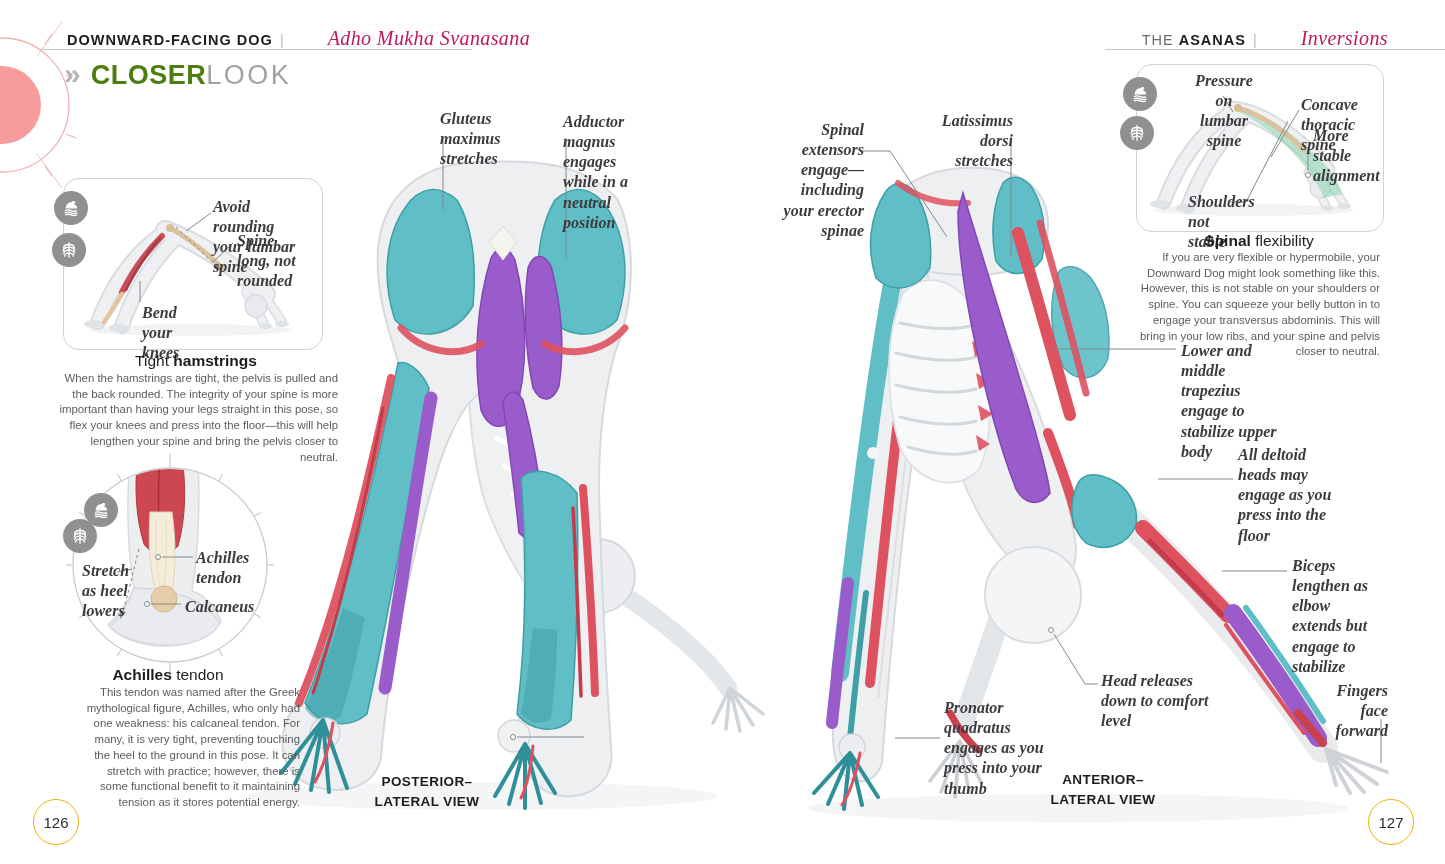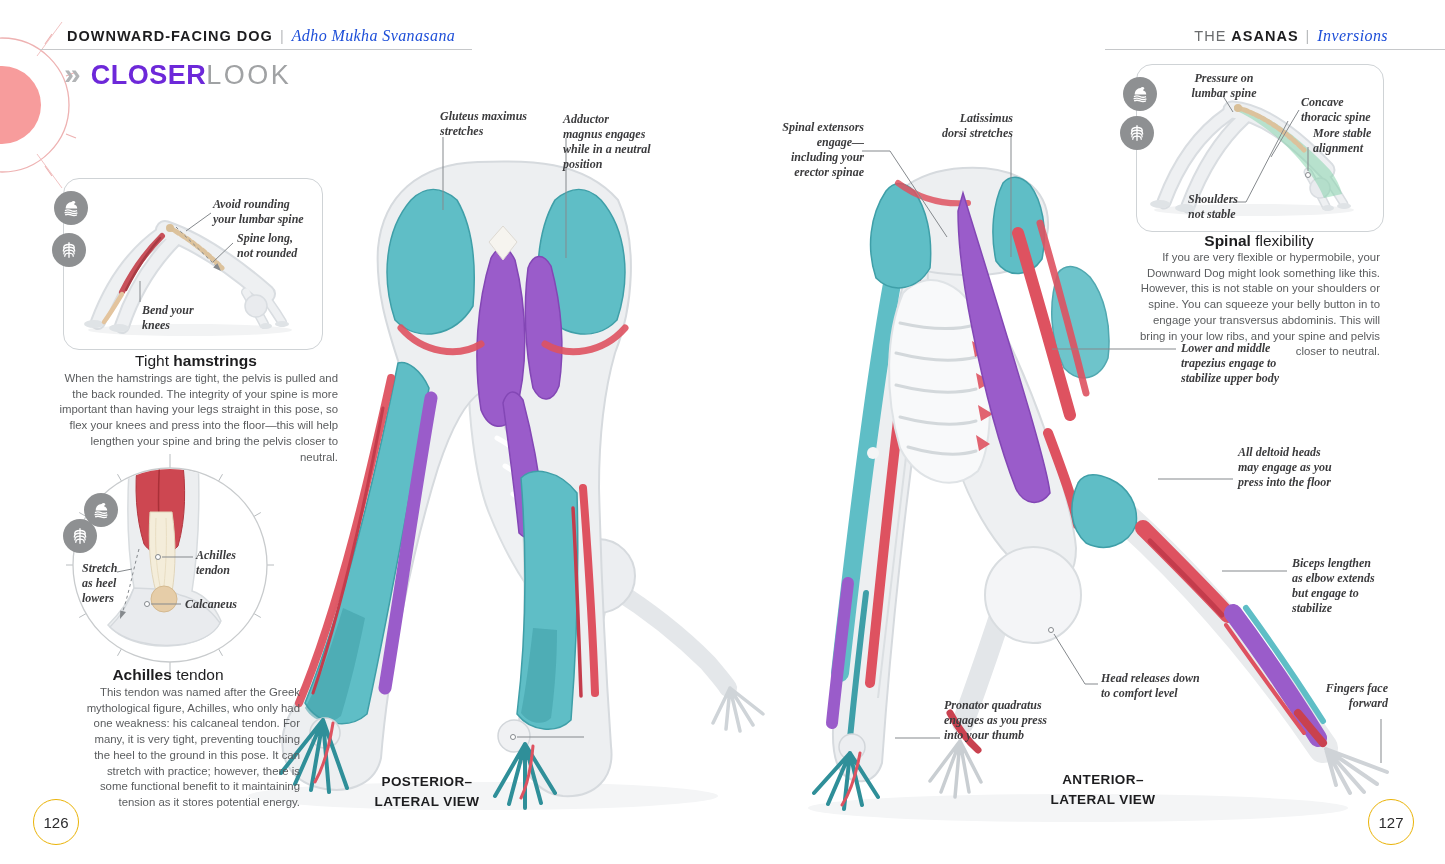--- a/index.html
+++ b/index.html
@@ -4,32 +4,32 @@
 <style>
   html,body{margin:0;padding:0;background:#fff;}
   .page{position:relative;width:1445px;height:864px;background:#ffffff;overflow:hidden;
         font-family:"Liberation Sans",sans-serif;color:#1f1f21;}
   .abs{position:absolute;}
   
   .hdr{position:absolute;top:27px;font-size:14.5px;letter-spacing:1px;white-space:nowrap;}
   .hdr .bold{font-weight:700;color:#1d1d1f;}
   .hdr .lite{font-weight:400;color:#6a6c6e;}
   .hdr .sep{color:#b9bbbd;margin:0 7px;font-weight:300;}
-  .hdr .ital{font-family:"Liberation Serif",serif;font-style:italic;font-size:16px;letter-spacing:.4px;color:#1d4ed8;text-transform:none;}
+  .hdr .ital{font-family:"Liberation Serif",serif;font-style:italic;font-size:20px;letter-spacing:.4px;color:#be185d;text-transform:none;margin-left:36px;}
   .rule{position:absolute;height:1px;background:#c6c8ca;}
   
   .cl-title{position:absolute;left:64px;top:57px;display:flex;align-items:baseline;}
   .cl-title .chev{font-size:30px;color:#b2b4b6;margin-right:10px;font-weight:700;}
-  .cl-title .b1{font-size:27px;font-weight:700;letter-spacing:.5px;color:#6d28d9;}
+  .cl-title .b1{font-size:27px;font-weight:700;letter-spacing:.5px;color:#4d7c0f;}
   .cl-title .b2{font-size:27px;font-weight:400;letter-spacing:2.5px;color:#a0a2a4;}
   .intro{position:absolute;left:67px;top:90px;width:272px;font-family:"Liberation Serif",serif;
          font-size:13.8px;line-height:1.48;color:#1d1d1f;}
   
   .anno{position:absolute;font-family:"Liberation Serif",serif;font-style:italic;font-weight:700;
-        font-size:12px;line-height:1.26;color:#3b3b3d;z-index:6;}
+        font-size:16px;line-height:1.26;color:#3b3b3d;z-index:6;}
   .ra{text-align:right;}
   .ca{text-align:center;}
   
   .sec-head{position:absolute;font-size:15.5px;color:#1d1d1f;text-align:center;z-index:6;}
   .sec-head .b{font-weight:700;}
   .sec-body{position:absolute;font-size:11.4px;line-height:1.38;color:#5a5c5e;text-align:right;z-index:6;}
   
   .view-caption{position:absolute;font-weight:700;font-size:13.5px;letter-spacing:.4px;color:#1d1d1f;
                 text-align:center;line-height:1.5;z-index:6;}
   

